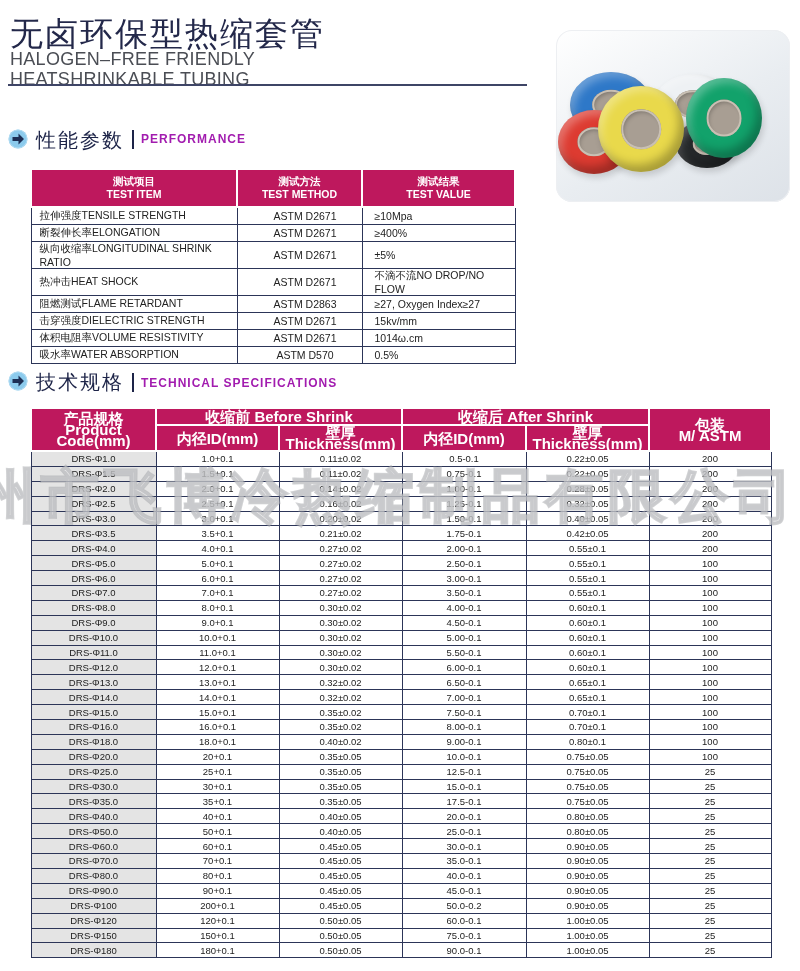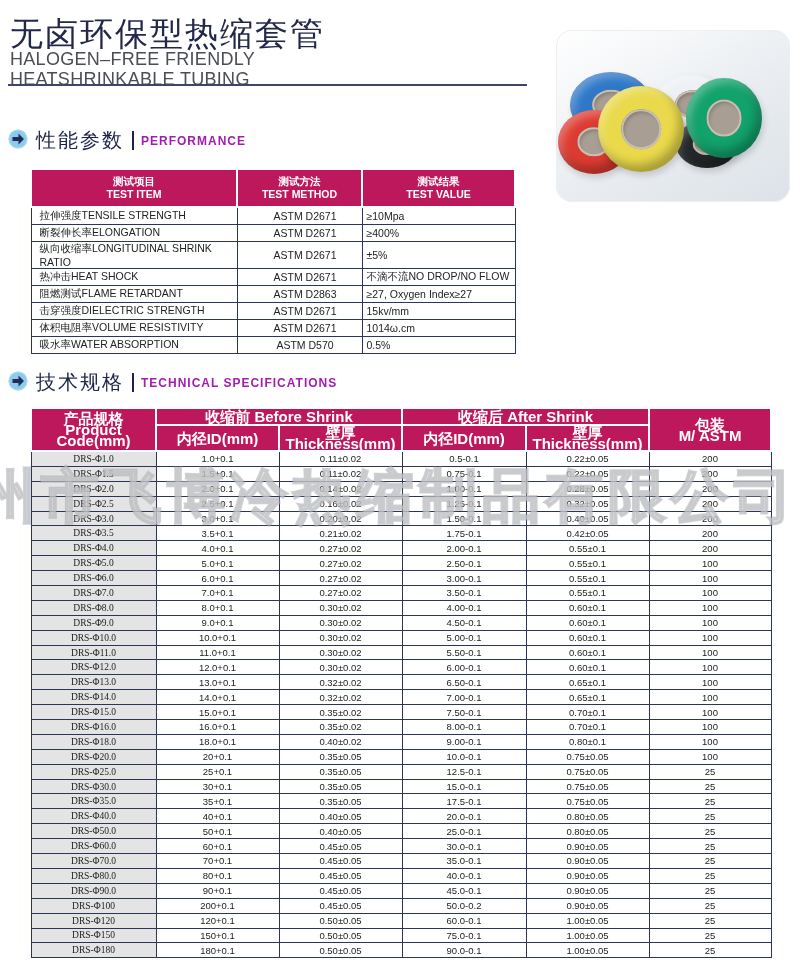--- a/index.html
+++ b/index.html
@@ -29,45 +29,45 @@
                 inset 4px 5px 8px rgba(255,255,255,0.30),
                 2px 4px 6px rgba(0,0,0,0.15);
   }
   .roll .core {
     position:absolute; left:50%; top:50%; transform:translate(-50%,-50%);
     width:46%; height:46%; border-radius:50%;
     background:#a89e93; box-shadow:inset 0 0 0 2px #c9c0b4, inset 2px 3px 4px rgba(0,0,0,0.25);
   }
 
   .section { position:absolute; left:8px; display:flex; align-items:flex-end; }
-  #section-performance { top:129px; }
+  #section-performance { top:129px;align-items:center; }
   #section-specs { top:371px; }
   .section .icon { width:20px; height:20px; margin:0 8px 2px 0; }
   .section .zh { font-size:20px; color:#1d2448; letter-spacing:2px; line-height:22px; }
   .section .divider { width:2px; height:19px; background:#1d2448; margin:0 7px 1px 8px; }
   .section .en { font-size:12px; font-weight:bold; color:#a21caf; letter-spacing:1px; padding-bottom:3px; }
 
   table { border-collapse:collapse; position:absolute; table-layout:fixed; background:#fff; }
   th {
     background:#be185d; color:#ffffff; border:2px solid #ffffff;
     font-weight:bold; text-align:center; vertical-align:middle;
   }
   td { vertical-align:middle; color:#222222; }
 
   #perf-table { left:30px; top:168px; width:484px; font-size:10.5px; }
   #perf-table th { font-size:10.5px; line-height:13px; height:34px; padding:1px 0; }
   #perf-table td { border:1px solid #2c3558; height:16px; padding:0; }
   #perf-table td:nth-child(1) { padding-left:8px; }
   #perf-table td:nth-child(2) { text-align:center;padding-left:11px; }
-  #perf-table td:nth-child(3) { padding-left:4px; }
+  #perf-table td:nth-child(3) { padding-left:12px; }
 
   #spec-table { left:30px; top:407px; width:740px; font-size:9.5px; }
   #spec-table th { font-size:15px; line-height:11px; height:13px; padding:1px 0; }
   #spec-table td { border:1px solid #2c3558; height:13.9px; padding:0; text-align:center; }
-  #spec-table td:first-child { background:#e4e4e4;font-family:Liberation Serif, serif; }
+  #spec-table td:first-child { background:#e4e4e4; }
 
   .watermark {
     position:absolute; left:-22px; top:458px; z-index:5;
     font-size:58px; font-weight:bold; letter-spacing:5px; white-space:nowrap;
     color:rgba(255,255,255,0.50);
     -webkit-text-stroke:2px rgba(158,160,165,0.45);
     text-shadow:0 0 1px rgba(150,150,155,0.35);
     pointer-events:none;
   }
 </style>

